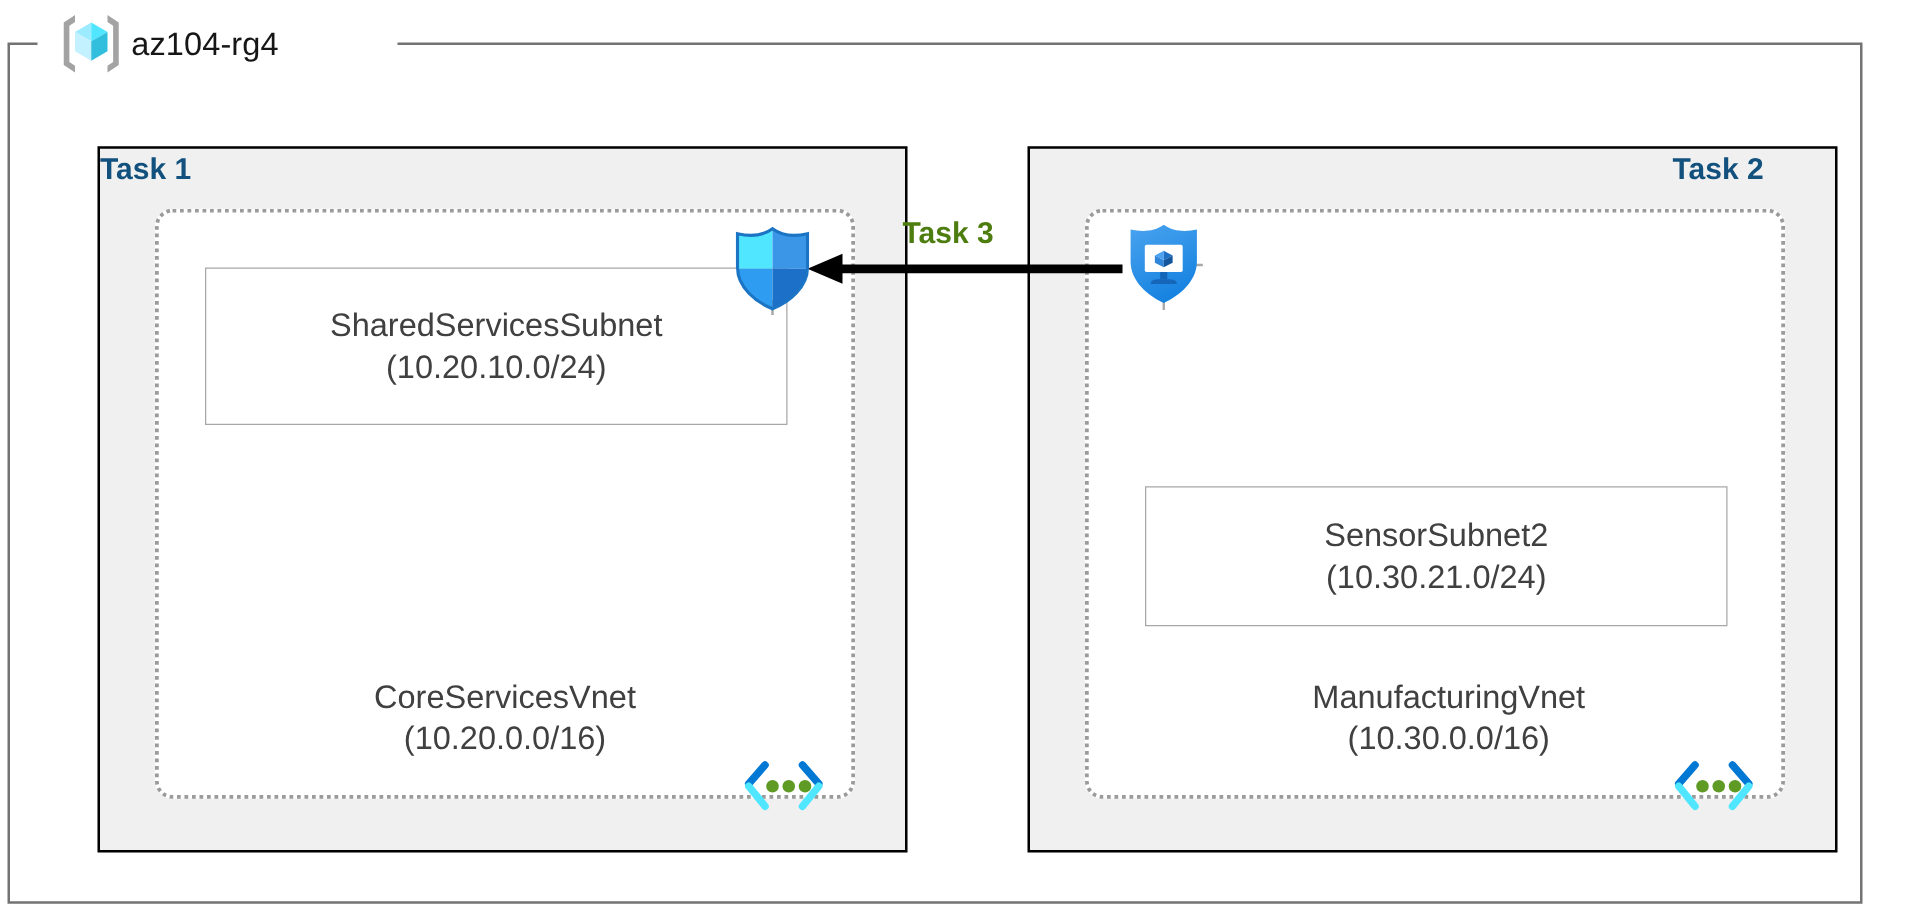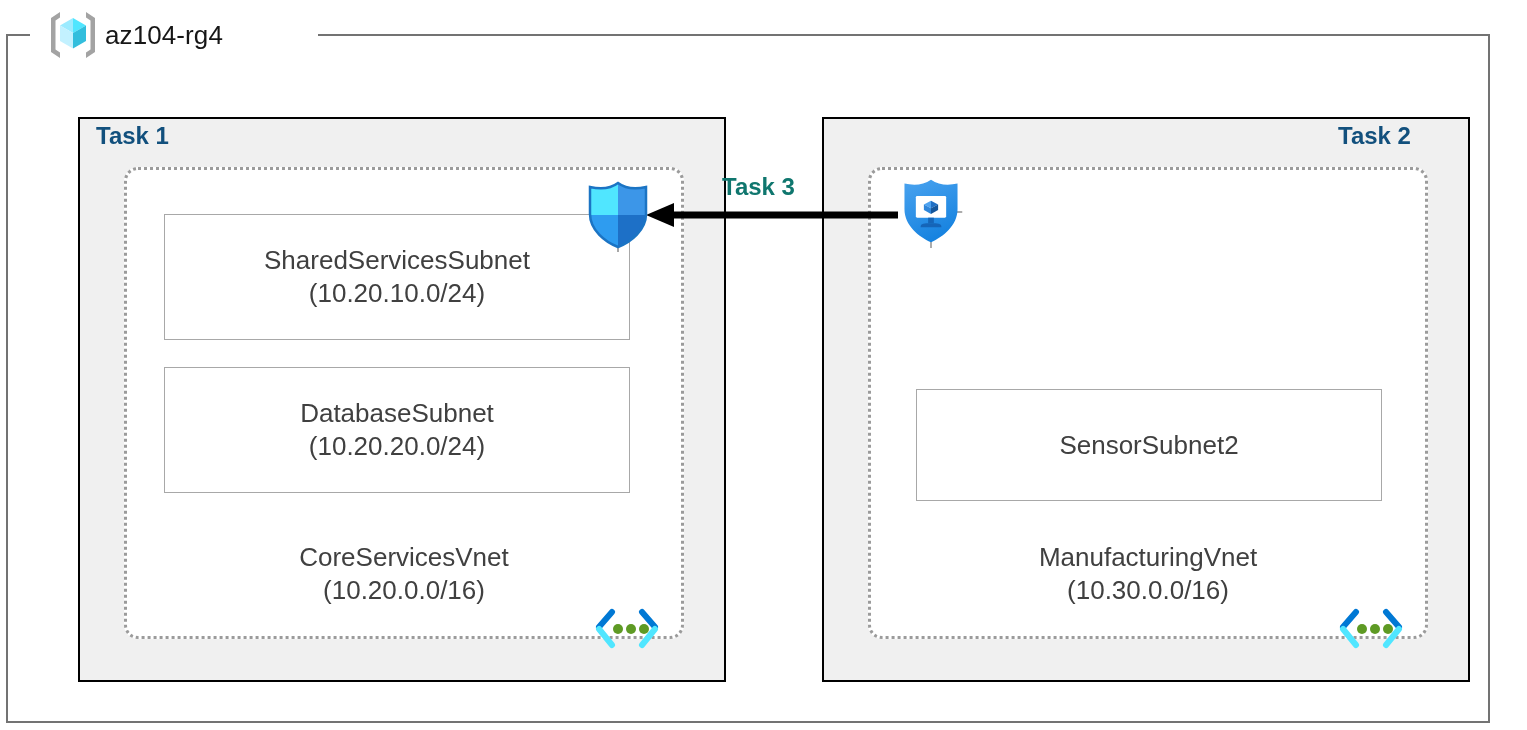--- a/index.html
+++ b/index.html
@@ -72,29 +72,29 @@
   #task2-panel { left: 822px; top: 117px; width: 648px; height: 565px; }
 
   .task-label {
     position: absolute;
     top: 122px;
     font-size: 24px;
     font-weight: bold;
     color: #12507d;
     white-space: nowrap;
   }
-  #task1-label { left: 96px; }
+  #task1-label { left: 80px; }
   #task2-label { left: 1338px; }
   #task3-label {
     position: absolute;
     left: 722px;
     top: 173px;
     font-size: 24px;
     font-weight: bold;
-    color: #0f766e;
+    color: #4d7c0f;
     white-space: nowrap;
   }
 
   
   .vnet-box {
     position: absolute;
     background: #ffffff;
     border: 3px dotted #9b9b9b;
     border-radius: 14px;
     box-sizing: border-box;
@@ -131,21 +131,21 @@
   .vnet-caption {
     position: absolute;
     width: 560px;
     text-align: center;
     display: flex;
     flex-direction: column;
     align-items: center;
     gap: 2px;
   }
   #vnet1-caption { left: 124px; top: 542px; }
-  #vnet2-caption { left: 868px; top: 542px; }
+  #vnet2-caption { left: 868px; top: 542px; padding-left: 11px; }
 
   
   .vnet-glyph {
     position: absolute;
     width: 70px;
     height: 46px;
   }
   #vnet1-glyph { left: 592px; top: 606px; }
   #vnet2-glyph { left: 1336px; top: 606px; }
 
@@ -196,24 +196,20 @@
   <div class="task-panel" id="task1-panel"></div>
   <div class="task-label" id="task1-label">Task 1</div>
 
   <div class="vnet-box" id="vnet1-box"></div>
 
   <div class="subnet-box" id="subnet-1-1">
     <div class="subnet-name">SharedServicesSubnet</div>
     <div class="subnet-cidr">(10.20.10.0/24)</div>
   </div>
 
-  <div class="subnet-box" id="subnet-1-2">
-    <div class="subnet-name">DatabaseSubnet</div>
-    <div class="subnet-cidr">(10.20.20.0/24)</div>
-  </div>
 
   <div class="vnet-caption" id="vnet1-caption">
     <div class="vnet-name">CoreServicesVnet</div>
     <div class="vnet-cidr">(10.20.0.0/16)</div>
   </div>
 
   <svg class="vnet-glyph" id="vnet1-glyph" viewBox="0 0 70 46">
     <g stroke-linecap="round" fill="none" stroke-width="6">
       <path d="M20 6 L7 21" stroke="#0078d4"></path>
       <path d="M7 23 L20 39" stroke="#50e6ff"></path>
@@ -226,20 +222,21 @@
   </svg>
 
   <div class="task-panel" id="task2-panel"></div>
   <div class="task-label" id="task2-label">Task 2</div>
 
   <div class="vnet-box" id="vnet2-box"></div>
 
 
   <div class="subnet-box" id="subnet-2-2">
     <div class="subnet-name">SensorSubnet2</div>
+    <div class="subnet-cidr">(10.30.21.0/24)</div>
   </div>
 
   <div class="vnet-caption" id="vnet2-caption">
     <div class="vnet-name">ManufacturingVnet</div>
     <div class="vnet-cidr">(10.30.0.0/16)</div>
   </div>
 
   <svg class="vnet-glyph" id="vnet2-glyph" viewBox="0 0 70 46">
     <g stroke-linecap="round" fill="none" stroke-width="6">
       <path d="M20 6 L7 21" stroke="#0078d4"></path>

